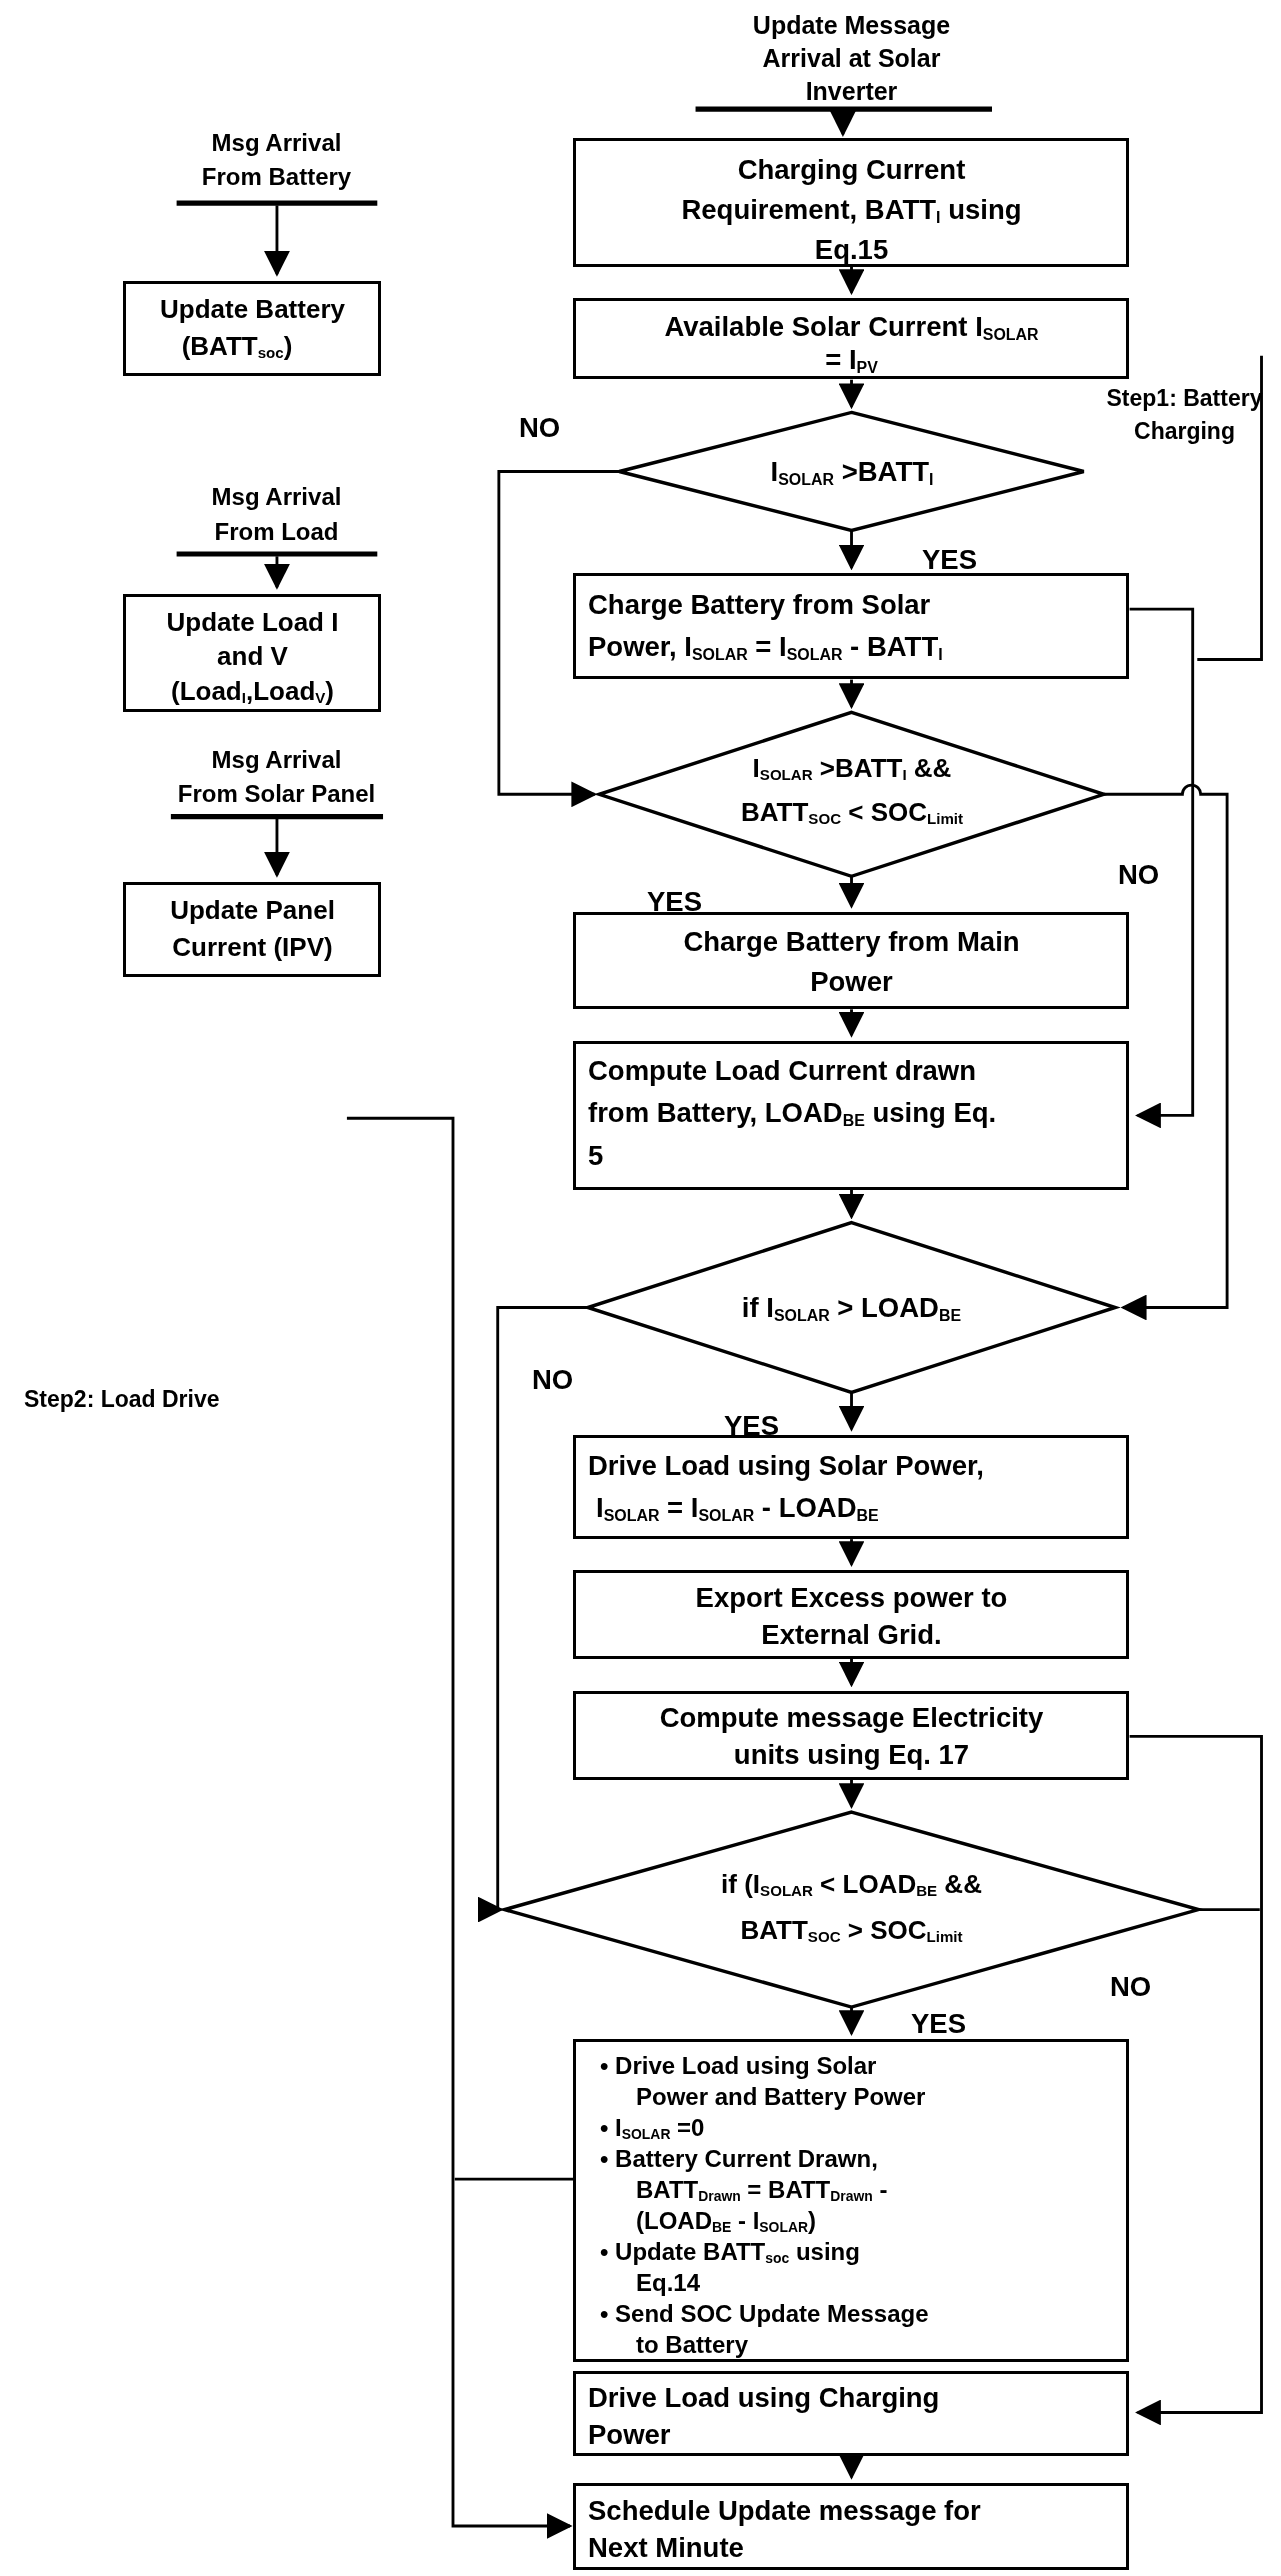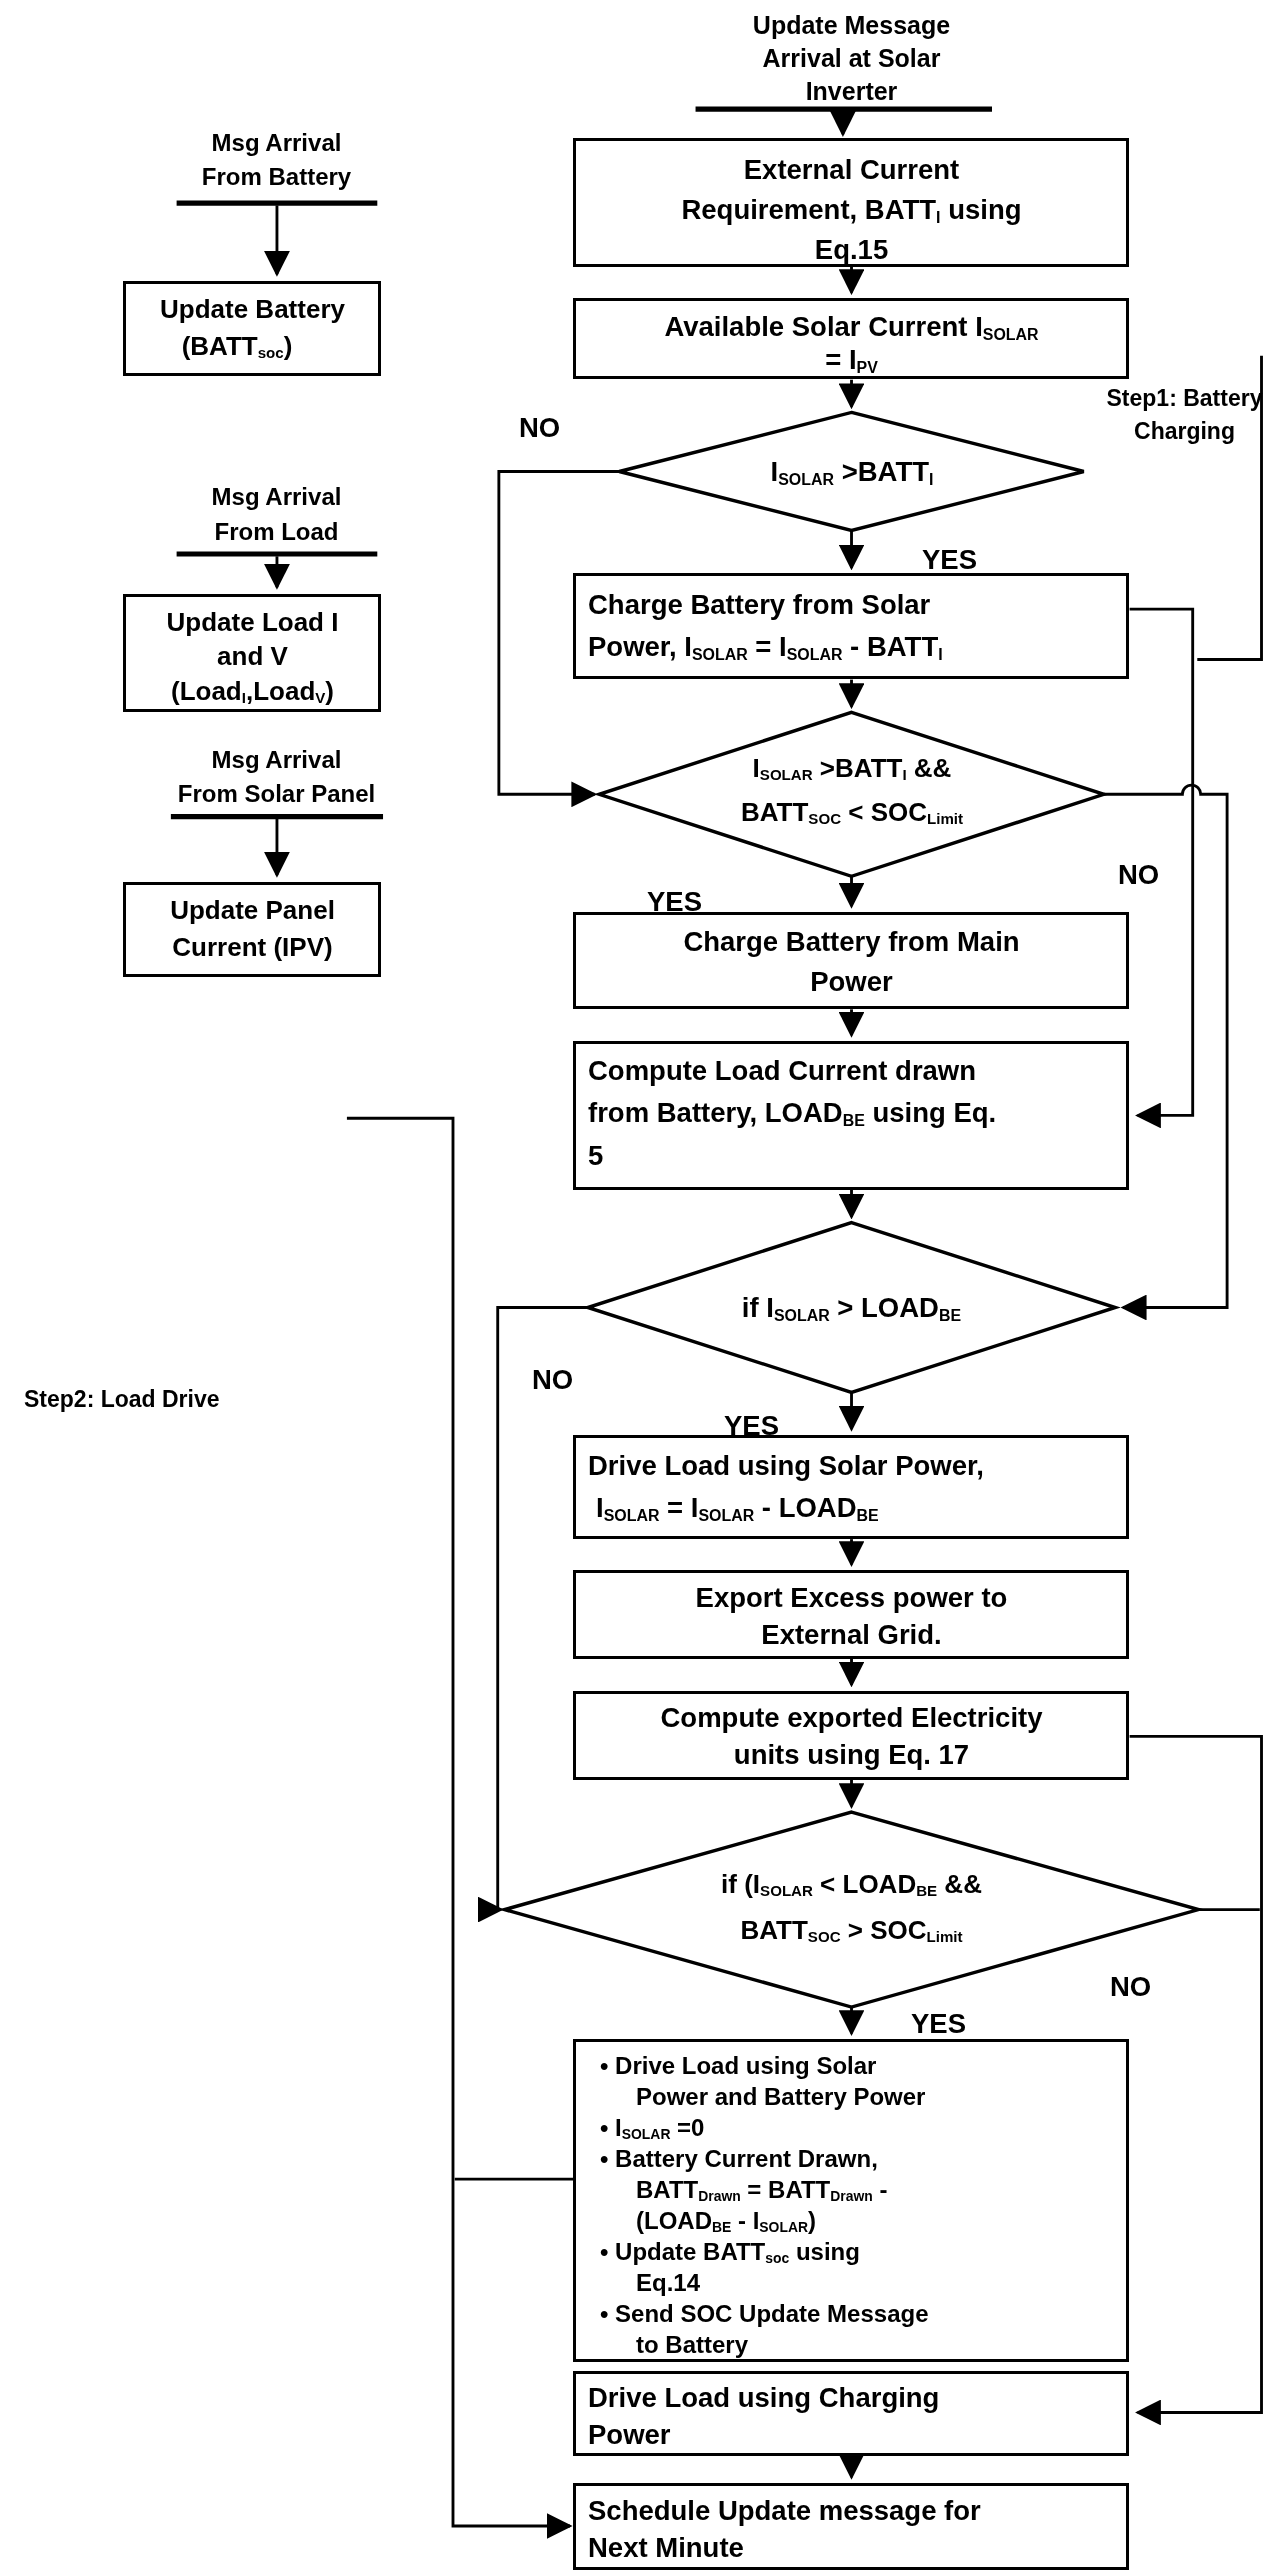--- a/index.html
+++ b/index.html
@@ -107,21 +107,21 @@
 
   <div class="t f42 ctr" style="left:162px;top:748px;width:229px;">Msg Arrival</div>
   <div class="t f42 ctr" style="left:162px;top:782px;width:229px;">From Solar Panel</div>
   <div class="t f46 ctr" style="left:127px;top:897px;width:251px;">Update Panel</div>
   <div class="t f46 ctr" style="left:127px;top:934px;width:251px;">Current (IPV)</div>
 
   <div class="t f40 ctr" style="left:1090px;top:387px;width:189px;">Step1: Battery</div>
   <div class="t f40 ctr" style="left:1090px;top:420px;width:189px;">Charging</div>
   <div class="t f40" style="left:24px;top:1388px;">Step2: Load Drive</div>
 
-  <div class="t f48 ctr" style="left:579px;top:156px;width:545px;">External Current</div>
+  <div class="t f48 ctr" style="left:579px;top:156px;width:545px;">Charging Current</div>
   <div class="t f48 ctr" style="left:579px;top:196px;width:545px;">Requirement, BATT<sub>I</sub> using</div>
   <div class="t f48 ctr" style="left:579px;top:236px;width:545px;">Eq.15</div>
 
   <div class="t f48 ctr" style="left:579px;top:313px;width:545px;">Available Solar Current I<sub>SOLAR</sub></div>
   <div class="t f48 ctr" style="left:579px;top:346px;width:545px;">= I<sub>PV</sub></div>
 
   <div class="t f48" style="left:588px;top:591px;">Charge Battery from Solar</div>
   <div class="t f48" style="left:588px;top:633px;">Power, I<sub>SOLAR</sub> = I<sub>SOLAR</sub> - BATT<sub>I</sub></div>
 
   <div class="t f48 ctr" style="left:579px;top:928px;width:545px;">Charge Battery from Main</div>
@@ -130,21 +130,21 @@
   <div class="t f48" style="left:588px;top:1057px;">Compute Load Current drawn</div>
   <div class="t f48" style="left:588px;top:1099px;">from Battery, LOAD<sub>BE</sub> using Eq.</div>
   <div class="t f48" style="left:588px;top:1142px;">5</div>
 
   <div class="t f48" style="left:588px;top:1452px;">Drive Load using Solar Power,</div>
   <div class="t f48" style="left:596px;top:1494px;">I<sub>SOLAR</sub> = I<sub>SOLAR</sub> - LOAD<sub>BE</sub></div>
 
   <div class="t f48 ctr" style="left:579px;top:1584px;width:545px;">Export Excess power to</div>
   <div class="t f48 ctr" style="left:579px;top:1621px;width:545px;">External Grid.</div>
 
-  <div class="t f48 ctr" style="left:579px;top:1704px;width:545px;">Compute exported Electricity</div>
+  <div class="t f48 ctr" style="left:579px;top:1704px;width:545px;">Compute message Electricity</div>
   <div class="t f48 ctr" style="left:579px;top:1741px;width:545px;">units using Eq. 17</div>
 
   <div class="t f42 b" style="left:579px;top:2054px;width:545px;">•  Drive Load using Solar</div>
   <div class="t f42 c" style="left:579px;top:2085px;width:545px;">Power and Battery Power</div>
   <div class="t f42 b" style="left:579px;top:2116px;width:545px;">•  I<sub>SOLAR</sub> =0</div>
   <div class="t f42 b" style="left:579px;top:2147px;width:545px;">•  Battery Current Drawn,</div>
   <div class="t f42 c" style="left:579px;top:2178px;width:545px;">BATT<sub>Drawn</sub> = BATT<sub>Drawn</sub> -</div>
   <div class="t f42 b" style="left:579px;top:2240px;width:545px;">•  Update BATT<sub>soc</sub> using</div>
   <div class="t f42 c" style="left:579px;top:2209px;width:545px;">(LOAD<sub>BE</sub> - I<sub>SOLAR</sub>)</div>
   <div class="t f42 c" style="left:579px;top:2271px;width:545px;">Eq.14</div>

